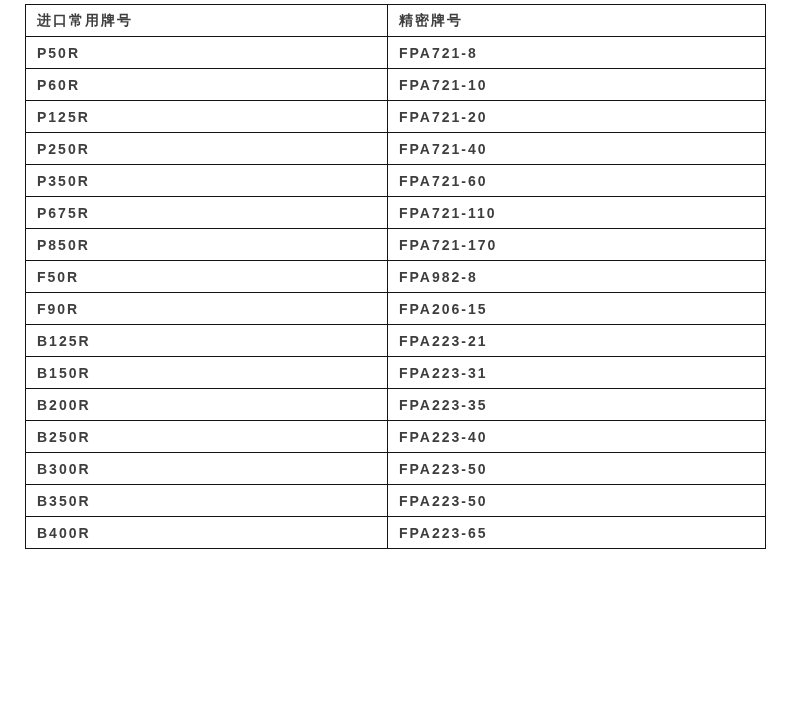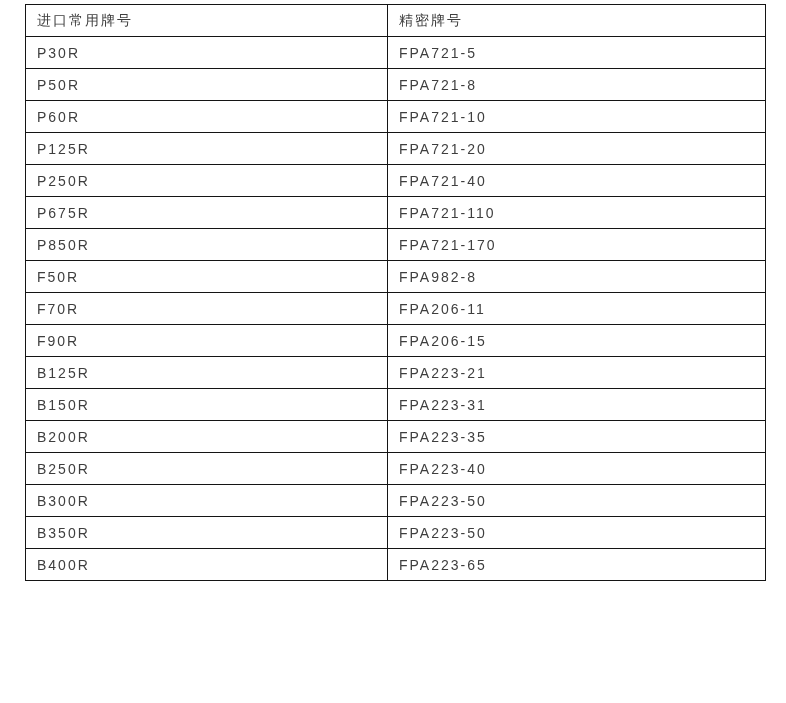--- a/index.html
+++ b/index.html
@@ -25,21 +25,21 @@
     width:740px;
   }
   table.grade-table col.c1{width:362px;}
   table.grade-table col.c2{width:378px;}
   table.grade-table th,
   table.grade-table td{
     border:1px solid var(--border-color);
     height:32px;
     padding:0 6px 0 11px;
     font-size:14px;
-    font-weight:400;
+    font-weight:700;
     letter-spacing:2px;
     color:var(--text-color);
     text-align:left;
     vertical-align:middle;
     white-space:nowrap;
     overflow:hidden;
   }
 </style>
 </head>
 <body>
@@ -51,54 +51,50 @@
         <col class="c2">
       </colgroup>
     <thead>
       <tr>
         <th>进口常用牌号</th>
         <th>精密牌号</th>
       </tr>
     </thead>
     <tbody>
       <tr>
-        <td>P30R</td>
-        <td>FPA721-5</td>
-      </tr>
-      <tr>
         <td>P50R</td>
         <td>FPA721-8</td>
       </tr>
       <tr>
         <td>P60R</td>
         <td>FPA721-10</td>
       </tr>
       <tr>
         <td>P125R</td>
         <td>FPA721-20</td>
       </tr>
       <tr>
         <td>P250R</td>
         <td>FPA721-40</td>
       </tr>
       <tr>
+        <td>P350R</td>
+        <td>FPA721-60</td>
+      </tr>
+      <tr>
         <td>P675R</td>
         <td>FPA721-110</td>
       </tr>
       <tr>
         <td>P850R</td>
         <td>FPA721-170</td>
       </tr>
       <tr>
         <td>F50R</td>
         <td>FPA982-8</td>
-      </tr>
-      <tr>
-        <td>F70R</td>
-        <td>FPA206-11</td>
       </tr>
       <tr>
         <td>F90R</td>
         <td>FPA206-15</td>
       </tr>
       <tr>
         <td>B125R</td>
         <td>FPA223-21</td>
       </tr>
       <tr>

